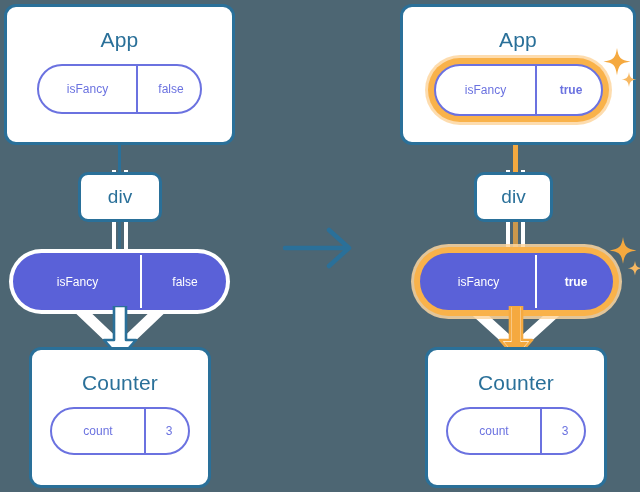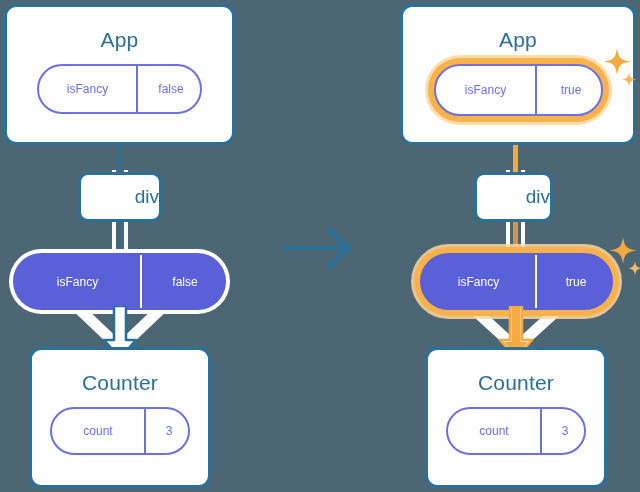--- a/index.html
+++ b/index.html
@@ -42,21 +42,21 @@
     white-space: nowrap;
   }
 
   
   .domnode {
     background: #ffffff;
     border: 3px solid #2a7099;
     border-radius: 10px;
     display: flex;
     align-items: center;
-    justify-content: flex-end;
+    justify-content: center;
     color: #2a7099;
     font-size: 19px;
   }
 
   
   .pill {
     display: flex;
     align-items: stretch;
     border-radius: 999px;
     box-sizing: border-box;
@@ -102,21 +102,21 @@
     box-shadow: 0 0 0 3px rgba(253,214,160,.85);
     box-sizing: border-box;
   }
   .pill-wrap.highlight > .pill { height: 100%; }
 
   
   .pill-wrap.halo > .pill {
     box-shadow: 0 0 0 4px #ffffff;
   }
 
-  .bold { font-weight: normal; }
+  .bold { font-weight: bold; }
 
   
   .conn {
     position: absolute;
   }
   .conn-blue { background: #2a7099; }
   .conn-orange { background: #f5a93f; }
   .conn-white { background: #ffffff; }
 
   

